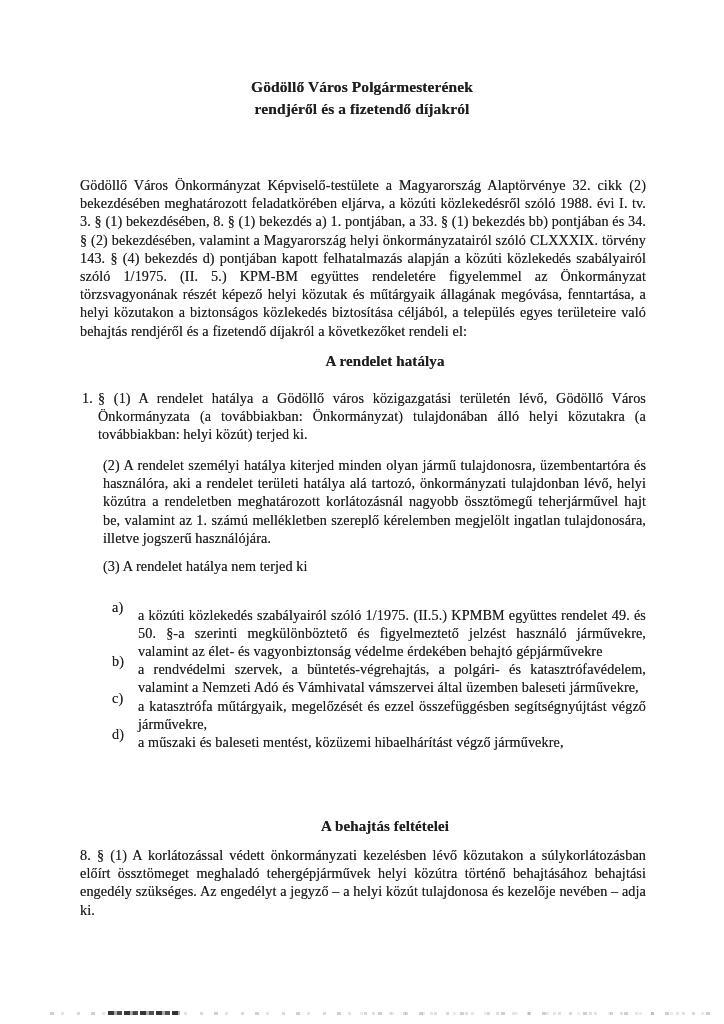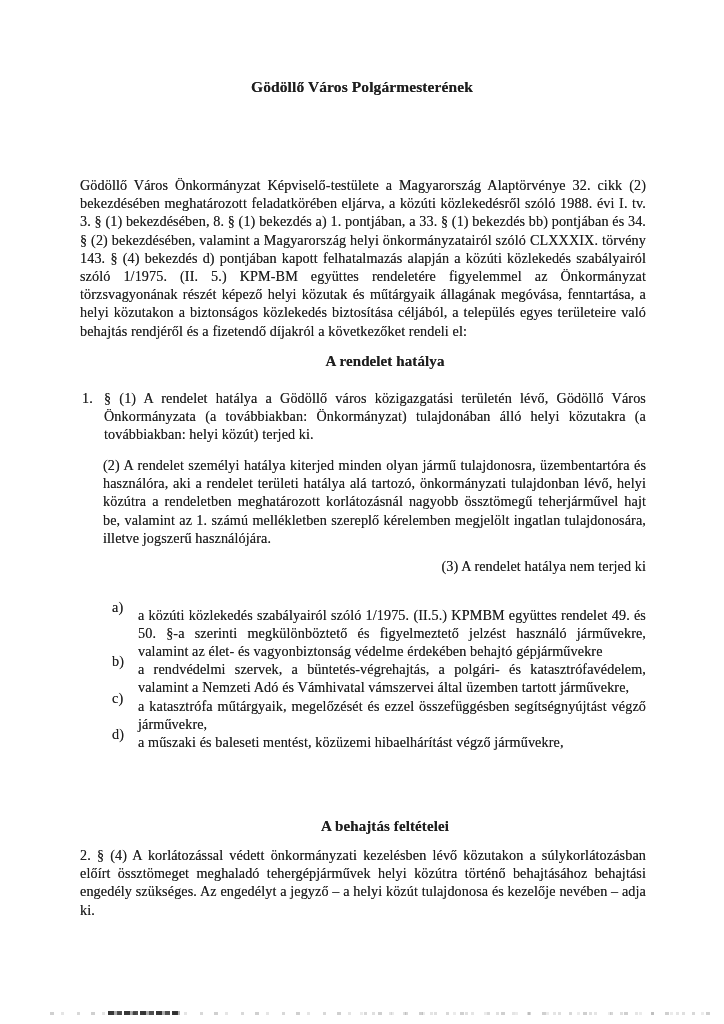--- a/index.html
+++ b/index.html
@@ -48,23 +48,23 @@
   .heading-1      { top: 349px; }
   .heading-2      { top: 814px; }
   .hang {
     position: absolute;
     font-size: 14.2px;
     line-height: 18.2px;
     text-align: justify;
   }
   .hang .marker { position: absolute; left: 0; top: 0; }
   .item-1         { top: 389px; left: 82px;  width: 564px; padding-left: 0; }
-  .item-1 .itext  { display: block; margin-left: 22px; }
+  .item-1 .itext  { display: block; margin-left: 16px; }
   .para-2         { top: 456px; left: 103px; width: 543px; }
-  .para-3         { top: 557px; left: 103px; width: 543px; text-align: right; }
+  .para-3         { top: 557px; left: 103px; width: 543px; text-align: left; }
   .subitem        { left: 112px; width: 534px; }
   .subitem .itext { display: block; margin-left: 26px; margin-top: 8px; }
   .subitem-a      { top: 598px; }
   .subitem-b      { top: 652px; }
   .subitem-c      { top: 689px; }
   .subitem-d      { top: 725px; }
   .sec2-par       { top: 846px; left: 80px;  width: 566px; }
   
   .noise-line {
     position: absolute;
@@ -92,20 +92,21 @@
       rgba(60,60,60,0.16) 12px 15px, transparent 15px 31px);
   }
 </style>
 </head>
 <body>
 
 <div class="page">
 
   <div class="title-block scan-text">
     <div>Gödöllő Város Polgármesterének</div>
+    <div>rendjéről és a fizetendő díjakról</div>
   </div>
 
   <p class="body-par preamble scan-text">Gödöllő Város Önkormányzat Képviselő-testülete a Magyarország Alaptörvénye 32. cikk (2) bekezdésében meghatározott feladatkörében eljárva, a közúti közlekedésről szóló 1988. évi I. tv. 3. § (1) bekezdésében, 8. § (1) bekezdés a) 1. pontjában, a 33. § (1) bekezdés bb) pontjában és 34. § (2) bekezdésében, valamint a Magyarország helyi önkormányzatairól szóló CLXXXIX. törvény 143. § (4) bekezdés d) pontjában kapott felhatalmazás alapján a közúti közlekedés szabályairól szóló 1/1975. (II. 5.) KPM-BM együttes rendeletére figyelemmel az Önkormányzat törzsvagyonának részét képező helyi közutak és műtárgyaik állagának megóvása, fenntartása, a helyi közutakon a biztonságos közlekedés biztosítása céljából, a település egyes területeire való behajtás rendjéről és a fizetendő díjakról a következőket rendeli el:</p>
 
   <h2 class="heading heading-1 scan-text">A rendelet hatálya</h2>
 
   <div class="hang item-1 scan-text">
     <span class="marker">1.</span>
     <span class="itext">§ (1) A rendelet hatálya a Gödöllő város közigazgatási területén lévő, Gödöllő Város Önkormányzata (a továbbiakban: Önkormányzat) tulajdonában álló helyi közutakra (a továbbiakban: helyi közút) terjed ki.</span>
   </div>
@@ -114,34 +115,34 @@
 
   <p class="body-par para-3 scan-text">(3) A rendelet hatálya nem terjed ki</p>
 
   <div class="hang subitem subitem-a scan-text">
     <span class="marker">a)</span>
     <span class="itext">a közúti közlekedés szabályairól szóló 1/1975. (II.5.) KPMBM együttes rendelet 49. és 50. §-a szerinti megkülönböztető és figyelmeztető jelzést használó járművekre, valamint az élet- és vagyonbiztonság védelme érdekében behajtó gépjárművekre</span>
   </div>
 
   <div class="hang subitem subitem-b scan-text">
     <span class="marker">b)</span>
-    <span class="itext">a rendvédelmi szervek, a büntetés-végrehajtás, a polgári- és katasztrófavédelem, valamint a Nemzeti Adó és Vámhivatal vámszervei által üzemben tartott járművekre,</span>
+    <span class="itext">a rendvédelmi szervek, a büntetés-végrehajtás, a polgári- és katasztrófavédelem, valamint a Nemzeti Adó és Vámhivatal vámszervei által üzemben baleseti járművekre,</span>
   </div>
 
   <div class="hang subitem subitem-c scan-text">
     <span class="marker">c)</span>
     <span class="itext">a katasztrófa műtárgyaik, megelőzését és ezzel összefüggésben segítségnyújtást végző járművekre,</span>
   </div>
 
   <div class="hang subitem subitem-d scan-text">
     <span class="marker">d)</span>
     <span class="itext">a műszaki és baleseti mentést, közüzemi hibaelhárítást végző járművekre,</span>
   </div>
 
   <h2 class="heading heading-2 scan-text">A behajtás feltételei</h2>
 
-  <p class="body-par sec2-par scan-text">2. § (4) A korlátozással védett önkormányzati kezelésben lévő közutakon a súlykorlátozásban előírt össztömeget meghaladó tehergépjárművek helyi közútra történő behajtásához behajtási engedély szükséges. Az engedélyt a jegyző – a helyi közút tulajdonosa és kezelője nevében – adja ki.</p>
+  <p class="body-par sec2-par scan-text">8. § (1) A korlátozással védett önkormányzati kezelésben lévő közutakon a súlykorlátozásban előírt össztömeget meghaladó tehergépjárművek helyi közútra történő behajtásához behajtási engedély szükséges. Az engedélyt a jegyző – a helyi közút tulajdonosa és kezelője nevében – adja ki.</p>
 
   <div class="noise-line"></div>
   <div class="noise-dark"></div>
   <div class="noise-fade"></div>
 
 </div>
 
 </body></html>

